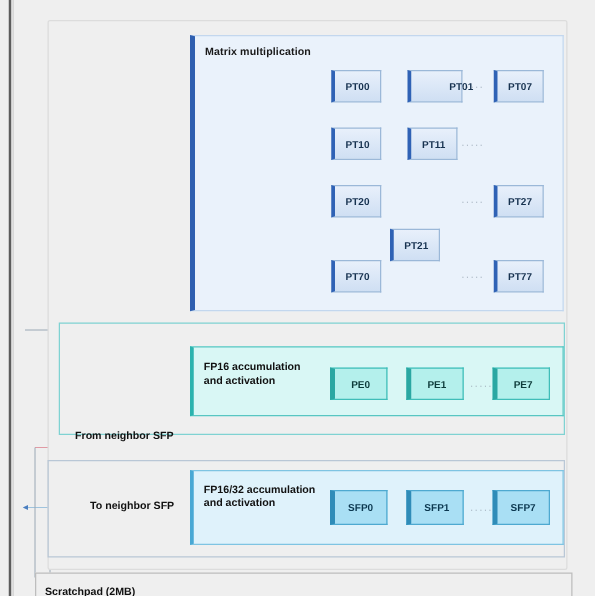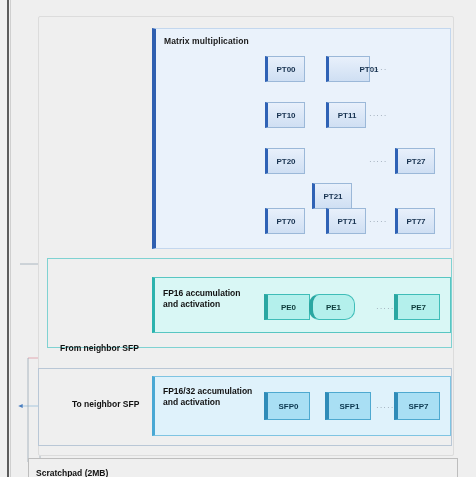--- a/index.html
+++ b/index.html
@@ -226,44 +226,44 @@
     </g>
   </svg>
 
   <div class="chip-panel"></div>
 
   <div class="mm-panel"></div>
   <div class="mm-title">Matrix multiplication</div>
 
   <div class="pt" style="left:265px;top:56px;">PT00</div>
   <div class="pt" style="left:326px;top:56px;padding-left:40px;">PT01</div>
+  <div class="pt" style="left:395px;top:56px;">PT07</div>
   <div class="dots" style="left:369px;top:65px;">·····</div>
 
   <div class="pt" style="left:265px;top:102px;">PT10</div>
   <div class="pt" style="left:326px;top:102px;">PT11</div>
   <div class="dots" style="left:369px;top:111px;">·····</div>
 
   <div class="pt" style="left:265px;top:148px;">PT20</div>
   <div class="pt" style="left:312px;top:148px;margin-top:35px;">PT21</div>
   <div class="pt" style="left:395px;top:148px;">PT27</div>
   <div class="dots" style="left:369px;top:157px;">·····</div>
 
   <div class="pt" style="left:265px;top:208px;">PT70</div>
-  <div class="pt" style="left:326px;top:208px;">PT71</div>
   <div class="pt" style="left:395px;top:208px;">PT77</div>
   <div class="dots" style="left:369px;top:217px;">·····</div>
 
   <div class="pe-outer"></div>
   <div class="pe-panel"></div>
   <div class="pe-title">
     <div>FP16 accumulation</div>
     <div>and activation</div>
   </div>
   <div class="pe" style="left:264px;">PE0</div>
-  <div class="pe" style="left:309px;border-radius:10px;">PE1</div>
+  <div class="pe" style="left:325px;">PE1</div>
   <div class="pe" style="left:394px;">PE7</div>
   <div class="dots" style="left:376px;top:304px;">·····</div>
 
   <div class="sfp-outer"></div>
   <div class="sfp-panel"></div>
   <div class="sfp-title">
     <div>FP16/32 accumulation</div>
     <div>and activation</div>
   </div>
   <div class="sfp" style="left:264px;">SFP0</div>

